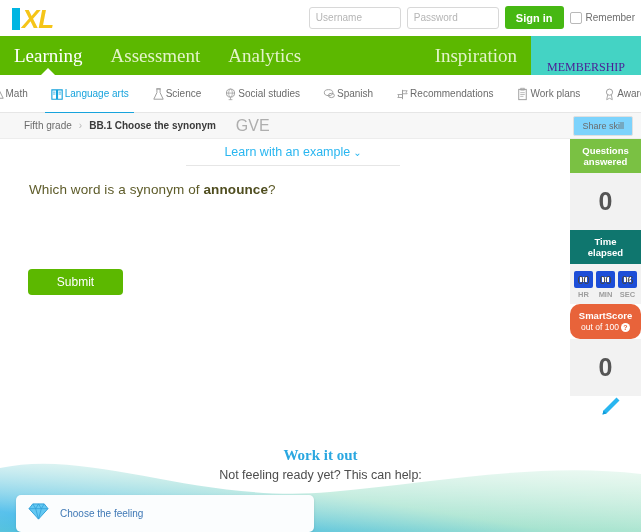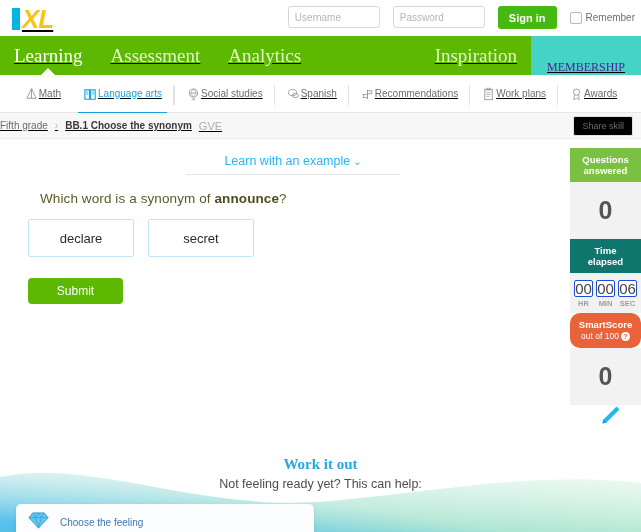--- a/index.html
+++ b/index.html
@@ -2,21 +2,21 @@
 <html><head>
 <meta charset="utf-8">
 <style>
   * { box-sizing: border-box; margin: 0; padding: 0; }
   html, body {
     width: 641px; height: 532px;
     font-family: "Liberation Sans", sans-serif;
     background: #ffffff;
     overflow: hidden;
   }
-  .page { position: relative; width: 641px; height: 532px; background:#fff;text-decoration:underline; }
+  .page { position: relative; width: 641px; height: 532px; background:#fff; }
 
   
   .topbar {
     position: relative; height: 36px; background: #fff;
     display: flex; align-items: center;
   }
   .logo {
     margin-left: 12px; display: flex; align-items: flex-end;
     height: 24px; letter-spacing: -1px;
   }
@@ -24,21 +24,21 @@
     display:inline-block; width: 8px; height: 22px; background: #00b5e2;
   }
   .logo-xl {
     font-family: "Liberation Sans", sans-serif;
     font-weight: bold; font-style: italic; font-size: 26px;
     color: #f5c518; line-height: 22px; margin-left: 2px;
     letter-spacing: -1px;
   }
   .login-area {
     position: absolute; right: 6px; top: 6px;
-    display: flex; gap: 13px;
+    display: flex; align-items: center; gap: 6px;
   }
   .login-input {
     width: 92px; height: 22px; border: 1px solid #d8d8d8;
     border-radius: 3px; font-size: 10px; color: #9a9a9a;
     padding: 0 6px; background: #fff; outline: none;
     font-family: "Liberation Sans", sans-serif;
   }
   .login-input::placeholder { color: #b5b5b5; }
   .signin-btn {
     height: 23px; background: #46b812; color: #fff; border: none;
@@ -99,50 +99,50 @@
   .subj.active .slabel { color: #17a3dc; }
   .subj.active::after {
     content: ""; position: absolute; left: 6px; right: 6px; bottom: 0;
     height: 2px; background: #17a3dc;
   }
   .sep { width: 1px; height: 20px; background: #e2e2e2; }
 
   
   .crumbbar {
     height: 26px; background: #f7f7f7; border-bottom: 1px solid #ededed;
-    display: flex; align-items: center; padding-left: 0;
+    display: flex; align-items: center; padding-left: 24px;
     position: relative;
   }
   .crumb-grade { font-size: 10px; color: #6b6b6b; cursor:pointer; }
   .crumb-arrow { font-size: 10px; color: #b9b9b9; margin: 0 7px; }
   .crumb-skill { font-size: 10px; color: #3a3a3a; font-weight: bold; }
-  .crumb-code { font-size: 11px; color: #aeaeae; margin-left: 7px; }
+  .crumb-code { font-size: 16px; color: #aeaeae; margin-left: 20px; }
   .share-skill {
     position: absolute; right: 8px; top: 3px;
-    background: #000000; border: 1px solid #e0e0e0; border-radius: 2px;
+    background: #7dd3fc; border: 1px solid #e0e0e0; border-radius: 2px;
     font-size: 9px; color: #6b6b6b; padding: 4px 8px; cursor: pointer;
     white-space: nowrap;
   }
 
   
-  .content { position: relative; height: 295px; background: #fff; margin-top: 9px; }
+  .content { position: relative; height: 295px; background: #fff; }
 
   .lwe-wrap {
     position: absolute; left: 186px; top: 3px; width: 214px;
     text-align: center;
   }
   .lwe-link {
     font-size: 12.5px; color: #29b6f0; cursor: pointer;
     display: inline-block; padding-bottom: 6px;
   }
   .lwe-chev { font-size: 10px; margin-left: 3px; }
   .lwe-rule { height: 1px; background: #e6e6e6; width: 100%; }
 
   .question {
-    position: absolute; left: 40px; top: 43px;
+    position: absolute; left: 29px; top: 43px;
     font-size: 13.5px; color: #5d5b29; letter-spacing: .1px; text-align: right;
   }
   .question b { color: #4f4d1f; font-weight: bold; }
 
   .options { position: absolute; left: 28px; top: 71px; display: flex; gap: 14px; }
   .opt {
     width: 106px; height: 38px; border: 1px solid #bfe6f5;
     background: #fff; border-radius: 2px; cursor: pointer;
     display: flex; align-items: center; justify-content: center;
     font-size: 13px; color: #2b2b2b;
@@ -168,22 +168,22 @@
   .sp-blue  { background: #0f766e; }
   .sp-orange{ background: #e8633a; border-radius: 10px; }
   .sp-value {
     background: #f2f2f2; text-align: center; font-size: 25px;
     font-weight: bold; color: #555; padding: 14px 0;
     font-family: "Liberation Sans", sans-serif;
   }
   .sp-timer { background: #f2f2f2; padding: 7px 3px 5px; }
   .sp-timer-row { display: flex; justify-content: center; gap: 3px; }
   .tdigit {
-    width: 19px; height: 17px; background: #fff; border: 1px solid #1d4ed8;
-    border-radius: 2px; font-size: 15px; color: #444;
+    width: 19px; height: 17px; background: #fff; border: 6px solid #1d4ed8;
+    border-radius: 2px; font-size: 11px; color: #444;
     display: flex; align-items: center; justify-content: center;
   }
   .sp-timer-labels { display: flex; justify-content: center; gap: 3px; margin-top: 2px; }
   .tlabel { width: 19px; text-align: center; font-size: 7.5px; color: #9e9e9e; font-weight: bold; }
   .sp-sub { font-weight: normal; font-size: 8.5px; display:block; margin-top:1px; }
   .qmark {
     display: inline-block; width: 9px; height: 9px; border-radius: 50%;
     background: #fff; color: #e8633a; font-size: 7px; font-weight: bold;
     line-height: 9px; text-align: center; margin-left: 2px;
     vertical-align: 0px;
@@ -260,20 +260,29 @@
             <path d="M2 3 H7 V13 H2 Z" fill="none" stroke="#17a3dc" stroke-width="1.2"></path>
             <path d="M8 3 H13 V13 H8 Z" fill="none" stroke="#17a3dc" stroke-width="1.2"></path>
             <path d="M3.2 5.5 H5.8 M3.2 7.5 H5.8 M9.2 5.5 H11.8 M9.2 7.5 H11.8" stroke="#17a3dc" stroke-width=".8"></path>
           </svg>
       </span>
       <span class="slabel">Language arts</span>
     </div>
 
     <div class="sep"></div>
 
+    <div class="subj">
+      <span class="sicon">
+        <svg width="15" height="15" viewBox="0 0 16 16">
+            <path d="M6.3 2 V6 L3 13 H13 L9.7 6 V2 Z" fill="none" stroke="#9a9a9a" stroke-width="1"></path>
+            <path d="M5.5 2 H10.5" stroke="#9a9a9a" stroke-width="1"></path>
+          </svg>
+      </span>
+      <span class="slabel">Science</span>
+    </div>
 
     <div class="sep"></div>
 
     <div class="subj">
       <span class="sicon">
         <svg width="15" height="15" viewBox="0 0 16 16">
             <circle cx="8" cy="6.5" r="4.3" fill="none" stroke="#9a9a9a" stroke-width="1"></circle>
             <ellipse cx="8" cy="6.5" rx="2" ry="4.3" fill="none" stroke="#9a9a9a" stroke-width=".7"></ellipse>
             <path d="M3.7 6.5 H12.3 M8 11 V13.5 M6 13.5 H10" stroke="#9a9a9a" stroke-width=".8"></path>
           </svg>
@@ -347,24 +356,20 @@
       <div class="lwe-link">
         <span>Learn with an example</span><span class="lwe-chev">⌄</span>
       </div>
       <div class="lwe-rule"></div>
     </div>
 
     <div class="question">
       <span>Which word is a synonym of </span><b>announce</b><span>?</span>
     </div>
 
-    <div class="options">
-      <div class="opt">declare</div>
-      <div class="opt">secret</div>
-    </div>
 
     <button class="submit-btn">Submit</button>
 
     <div class="pencil">
       <svg width="26" height="26" viewBox="0 0 26 26">
         <path d="M19.5 3.5 L22.5 6.5 L9.5 19.5 L5.5 20.5 L6.5 16.5 Z" fill="#29b6f0"></path>
         <path d="M5.5 20.5 L9.5 19.5 L6.5 16.5 Z" fill="#0f9ad8"></path>
       </svg>
     </div>
 

